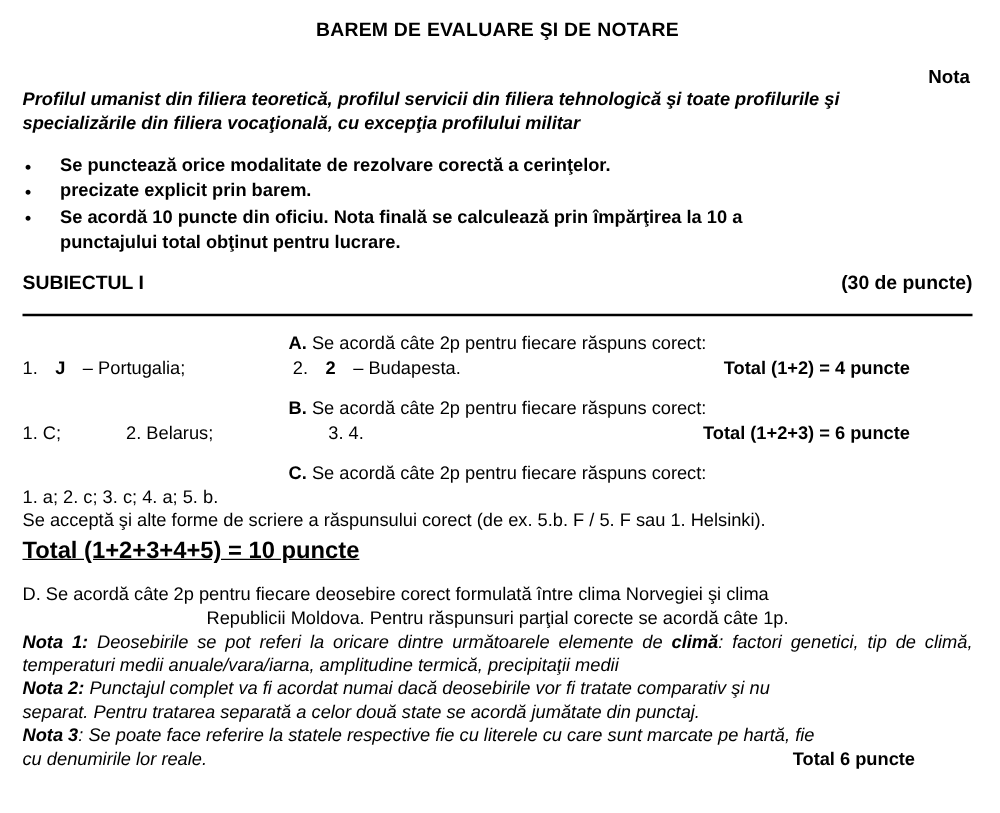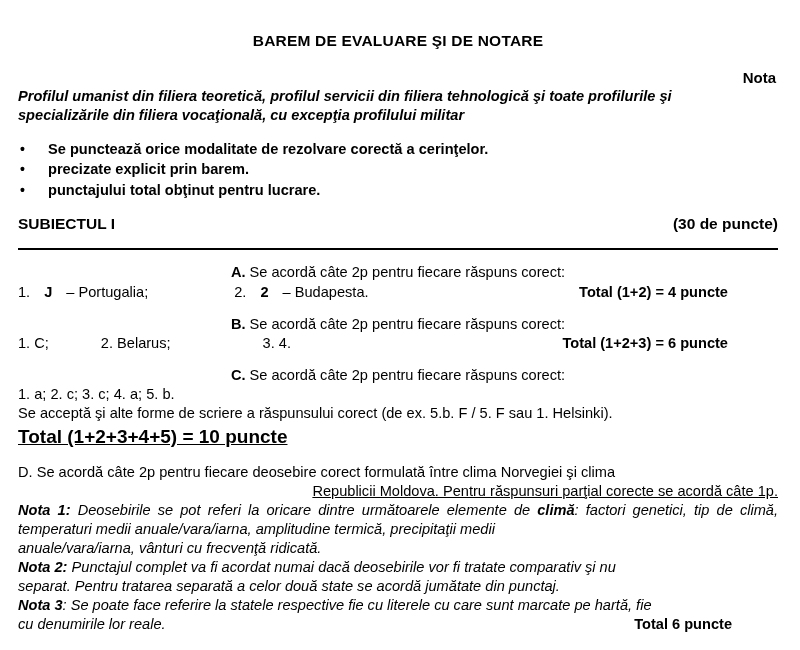--- a/index.html
+++ b/index.html
@@ -13,21 +13,20 @@
     font-family: "Liberation Sans", sans-serif;
     color: #000000;
     overflow: hidden;
   }
   .page {
     width: 800px;
     height: 473px;
     box-sizing: border-box;
     padding: 6px 22px 0 18px;
     position: relative;
-    margin-top: 16px;
   }
   .doc-title {
     text-align: center;
     font-weight: bold;
     font-size: 15.5px;
     letter-spacing: 0.2px;
     margin: 10px 0 0 0;
   }
   .model-line {
     text-align: right;
@@ -113,21 +112,21 @@
   b.b { font-weight: bold; }
   .ital {
     font-style: italic;
     font-weight: bold;
     text-align: justify;
     line-height: 1.30;
   }
   .ital .lastline { display: block; text-align: left; }
   .plain { font-weight: normal; }
   .dsec { text-align: justify; line-height: 1.30; }
-  .dsec .lastline { display: block; text-align: right; text-decoration: underline; }
+  .dsec .lastline { display: block; text-align: center; }
   .total-inline {
     float: right;
     font-weight: bold;
     font-style: normal;
     padding-right: 46px;
   }
   .acc-line { margin: 0; }
   .gap-a { width: 86px; display: inline-block; }
   .gap-b1 { width: 52px; display: inline-block; }
   .gap-b2 { width: 92px; display: inline-block; }
@@ -151,20 +150,21 @@
     <li>
       <span class="dot">•</span>
       <span>Se punctează orice modalitate de rezolvare corectă a cerinţelor.</span>
     </li>
     <li>
       <span class="dot">•</span>
       <span class="lastline">precizate explicit prin barem.</span>
     </li>
     <li>
       <span class="dot">•</span>
+      <span>Se acordă 10 puncte din oficiu. Nota finală se calculează prin împărţirea la 10 a</span>
       <span class="lastline">punctajului total obţinut pentru lucrare.</span>
     </li>
   </ul>
 
   <div class="section-head">
     <span>SUBIECTUL I</span>
     <span>(30 de puncte)</span>
   </div>
 
   <div class="block">
@@ -222,21 +222,20 @@
   <div class="block" style="margin-top:13px;">
     <div class="dsec">
       <span class="letter">D.</span>
       <span>Se acordă câte 2p pentru fiecare deosebire corect formulată între clima Norvegiei şi clima</span>
       <span class="lastline">Republicii Moldova. Pentru răspunsuri parţial corecte se acordă câte 1p.</span>
     </div>
 
     <div class="ital">
       <b class="b">Nota 1:</b>
       <span class="plain">Deosebirile se pot referi la oricare dintre următoarele elemente de </span><b class="b">climă</b><span class="plain">: factori genetici, tip de climă, temperaturi medii anuale/vara/iarna, amplitudine termică, precipitaţii medii</span>
-      <span class="lastline plain">anuale/vara/iarna, vânturi cu frecvenţă ridicată.</span>
     </div>
 
     <div class="ital">
       <b class="b">Nota 2:</b>
       <span class="plain">Punctajul complet va fi acordat numai dacă deosebirile vor fi tratate comparativ şi nu</span>
       <span class="lastline plain">separat. Pentru tratarea separată a celor două state se acordă jumătate din punctaj.</span>
     </div>
 
     <div class="ital">
       <b class="b">Nota 3</b><span class="plain">: Se poate face referire la statele respective fie cu literele cu care sunt marcate pe hartă, fie</span>

